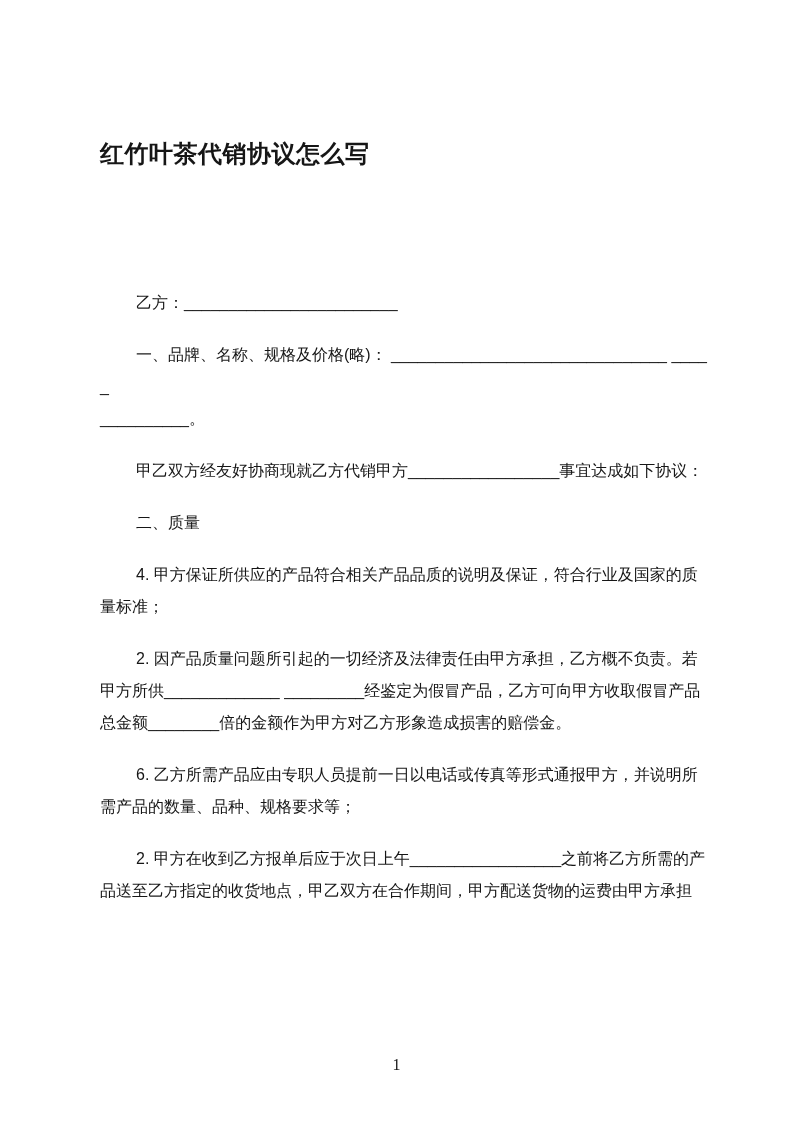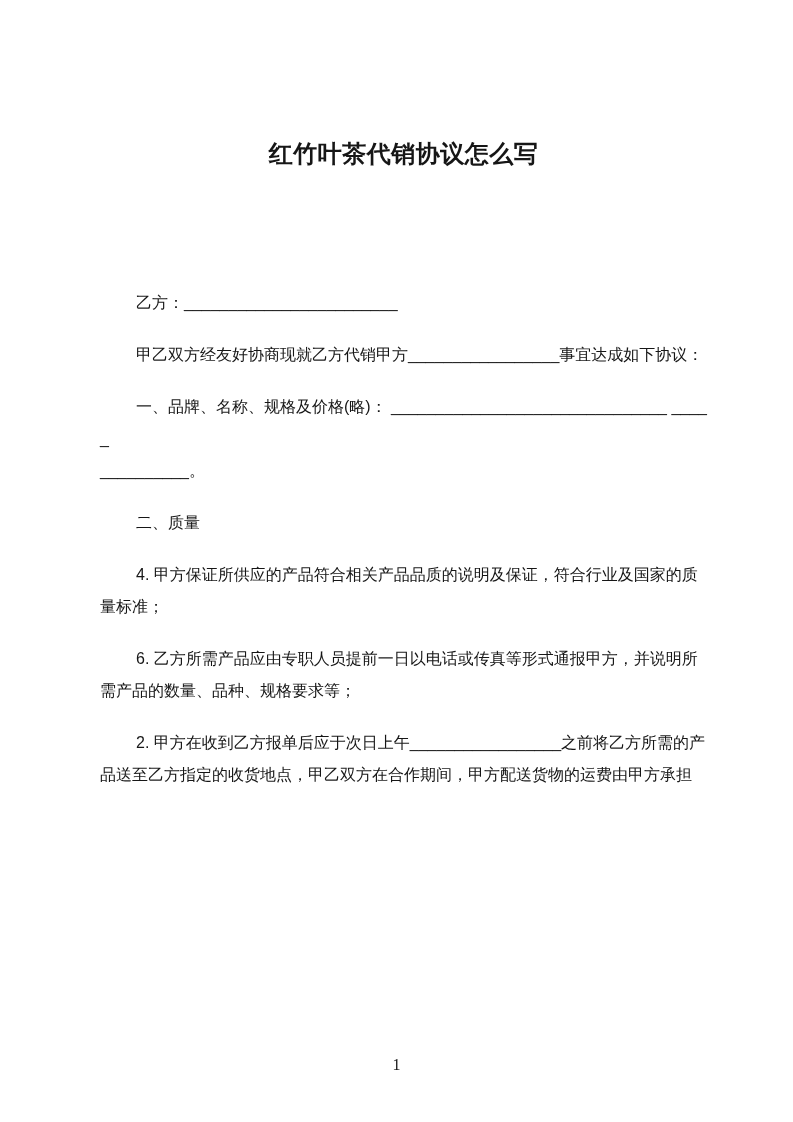--- a/index.html
+++ b/index.html
@@ -20,21 +20,21 @@
     position: absolute;
     left: 100px;
     top: 136px;
     width: 607px;
   }
   .doc-title {
     margin: 0 0 115px 0;
     font-size: 24px;
     font-weight: 700;
     line-height: 36px;
-    text-align: center;
+    text-align: left;
     letter-spacing: 0.5px;
   }
   .para {
     margin: 0 0 20px 0;
     font-size: 16px;
     line-height: 32px;
     text-indent: 36px;
     white-space: pre-wrap;      
     word-break: break-all;      
     font-weight: 500;
@@ -55,30 +55,33 @@
 <body>
 
 <div class="page">
   <div class="content">
 
     <h1 class="doc-title">红竹叶茶代销协议怎么写</h1>
 
 
     <p class="para">乙方：________________________</p>
 
-    <p class="para">甲乙双方经友好协商现就乙方代销甲方_________________事宜达成如下协议：</p>
-
     <p class="para">一、品牌、名称、规格及价格(略)： _______________________________ _____
 __________。</p>
+
+    <p class="para">甲乙双方经友好协商现就乙方代销甲方_________________事宜达成如下协议：</p>
 
     <p class="para">二、质量</p>
 
     <p class="para">4. 甲方保证所供应的产品符合相关产品品质的说明及保证，符合行业及国家的质
 量标准；</p>
 
+    <p class="para">2. 因产品质量问题所引起的一切经济及法律责任由甲方承担，乙方概不负责。若
+甲方所供_____________ _________经鉴定为假冒产品，乙方可向甲方收取假冒产品
+总金额________倍的金额作为甲方对乙方形象造成损害的赔偿金。</p>
 
 
     <p class="para">6. 乙方所需产品应由专职人员提前一日以电话或传真等形式通报甲方，并说明所
 需产品的数量、品种、规格要求等；</p>
 
     <p class="para">2. 甲方在收到乙方报单后应于次日上午_________________之前将乙方所需的产
 品送至乙方指定的收货地点，甲乙双方在合作期间，甲方配送货物的运费由甲方承担</p>
 
   </div>
 

